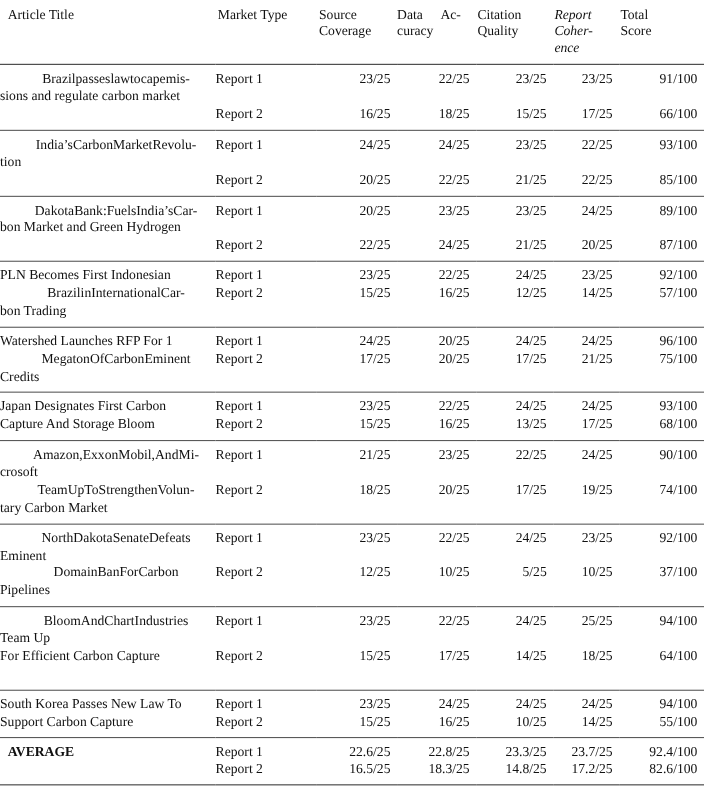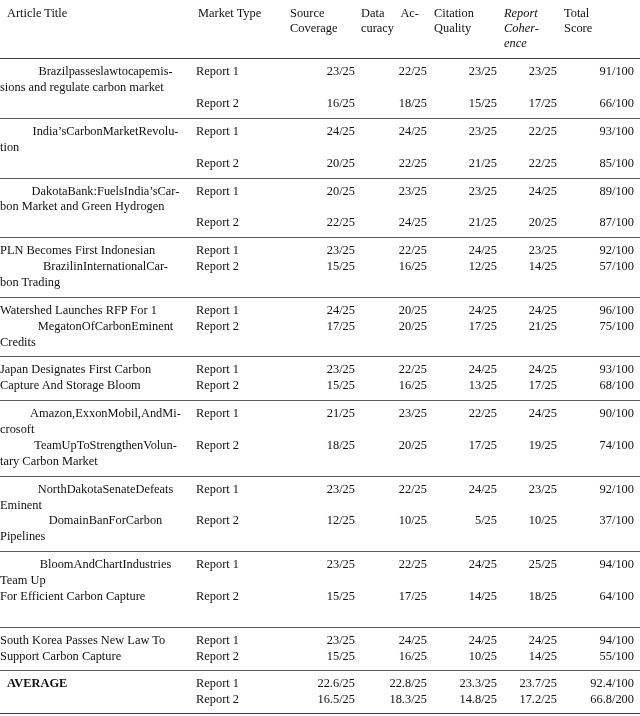--- a/index.html
+++ b/index.html
@@ -569,21 +569,21 @@
           <td class="cell-num n-cite">
             <span class="nline">23.3/25</span>
             <span class="nline">14.8/25</span>
           </td>
           <td class="cell-num n-coh">
             <span class="nline">23.7/25</span>
             <span class="nline">17.2/25</span>
           </td>
           <td class="cell-num n-total">
             <span class="nline">92.4/100</span>
-            <span class="nline">66.8/200</span>
+            <span class="nline">82.6/100</span>
           </td>
         </tr>
         <tr class="diff-row">
           <td class="cell-title"></td>
           <td class="cell-rtype"></td>
           <td class="cell-num n-src"></td>
           <td class="cell-num n-acc"></td>
           <td class="cell-num n-cite"></td>
           <td class="cell-num n-coh"></td>
           <td class="cell-num n-total"></td>

